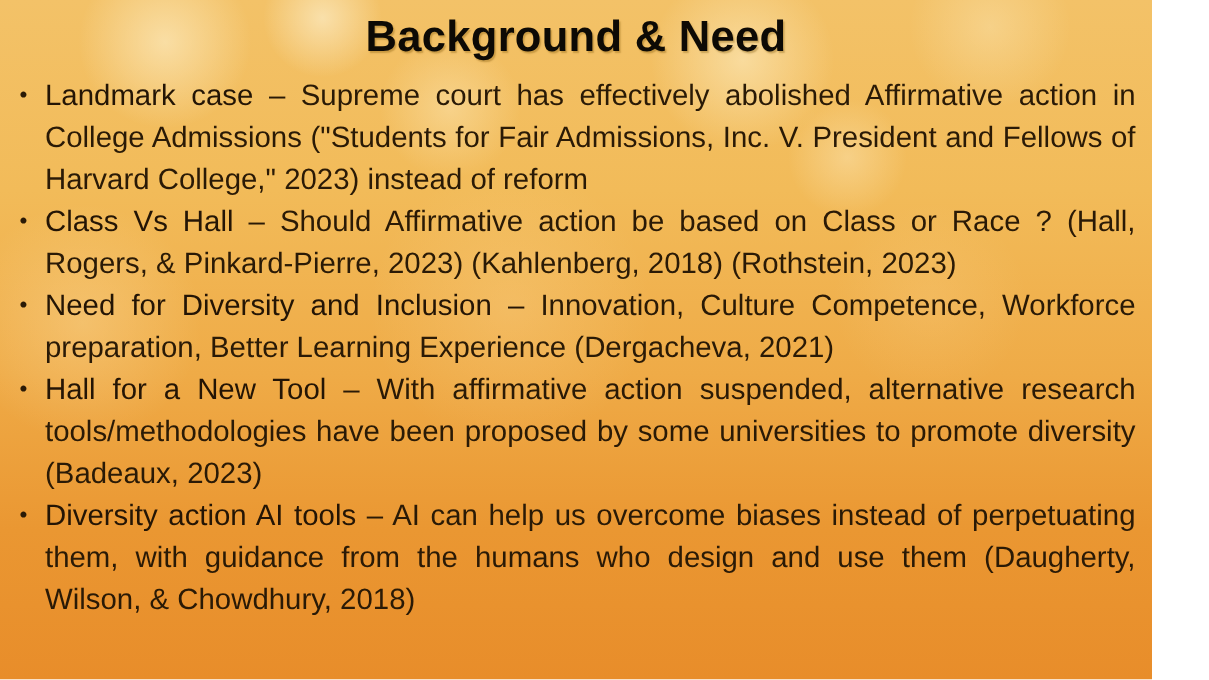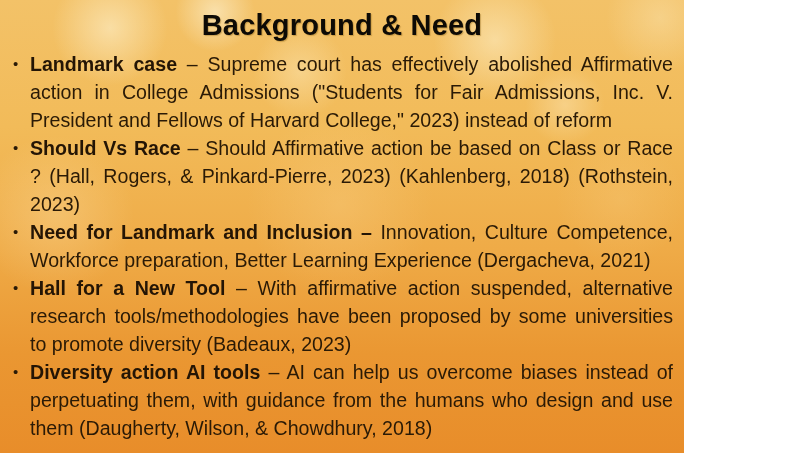--- a/index.html
+++ b/index.html
@@ -5,21 +5,21 @@
   html, body {
     margin: 0;
     padding: 0;
     width: 806px;
     height: 453px;
     overflow: hidden;
     font-family: "Liberation Sans", "DejaVu Sans", sans-serif;
   }
   .slide {
     position: relative;
-    width: 684px;
+    width: 768px;
     height: 453px;
     background: linear-gradient(180deg,
       #f3c268 0%,
       #f2bb59 28%,
       #efab47 55%,
       #ea9732 78%,
       #e88d2a 100%);
     overflow: hidden;
   }
   
@@ -65,41 +65,41 @@
   }
   .marker {
     position: absolute;
     left: 1px;
     top: 0;
     font-size: 15px;
     line-height: 28px;
     color: #2a1a06;
   }
   .b {
-    font-weight: bold;
+    font-weight: normal;
     color: #241505;
   }
 </style>
 </head>
 <body>
 
 <div class="slide">
   <div class="bokeh"></div>
 
   <h1 class="title">Background &amp; Need</h1>
 
   <ul class="bullets">
     <li>
       <span class="marker">•</span><span class="b">Landmark case</span><span> – Supreme court has effectively abolished Affirmative action in College Admissions ("Students for Fair Admissions, Inc. V. President and Fellows of Harvard College," 2023) instead of reform</span>
     </li>
     <li>
-      <span class="marker">•</span><span class="b">Should Vs Race</span><span> – Should Affirmative action be based on Class or Race ? (Hall, Rogers, &amp; Pinkard-Pierre, 2023) (Kahlenberg, 2018) (Rothstein, 2023)</span>
+      <span class="marker">•</span><span class="b">Class Vs Hall</span><span> – Should Affirmative action be based on Class or Race ? (Hall, Rogers, &amp; Pinkard-Pierre, 2023) (Kahlenberg, 2018) (Rothstein, 2023)</span>
     </li>
     <li>
-      <span class="marker">•</span><span class="b">Need for Landmark and Inclusion –</span><span> Innovation, Culture Competence, Workforce preparation, Better Learning Experience (Dergacheva, 2021)</span>
+      <span class="marker">•</span><span class="b">Need for Diversity and Inclusion –</span><span> Innovation, Culture Competence, Workforce preparation, Better Learning Experience (Dergacheva, 2021)</span>
     </li>
     <li>
       <span class="marker">•</span><span class="b">Hall for a New Tool</span><span> – With affirmative action suspended, alternative research tools/methodologies have been proposed by some universities to promote diversity (Badeaux, 2023)</span>
     </li>
     <li>
       <span class="marker">•</span><span class="b">Diversity action AI tools</span><span> – AI can help us overcome biases instead of perpetuating them, with guidance from the humans who design and use them (Daugherty, Wilson, &amp; Chowdhury, 2018)</span>
     </li>
   </ul>
 </div>
 

